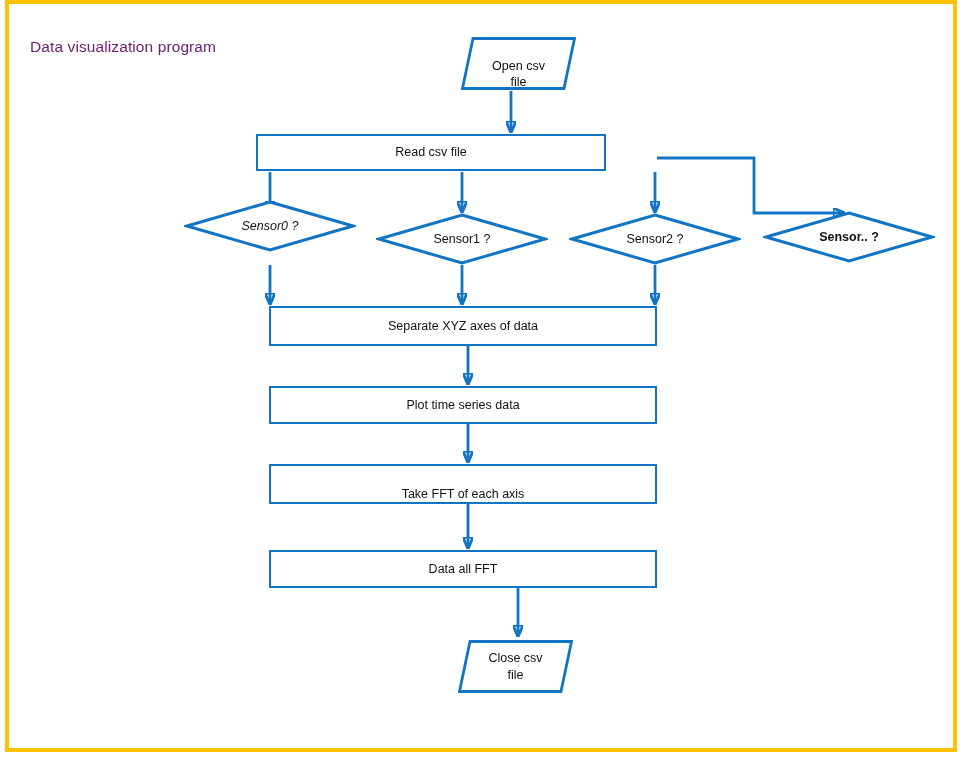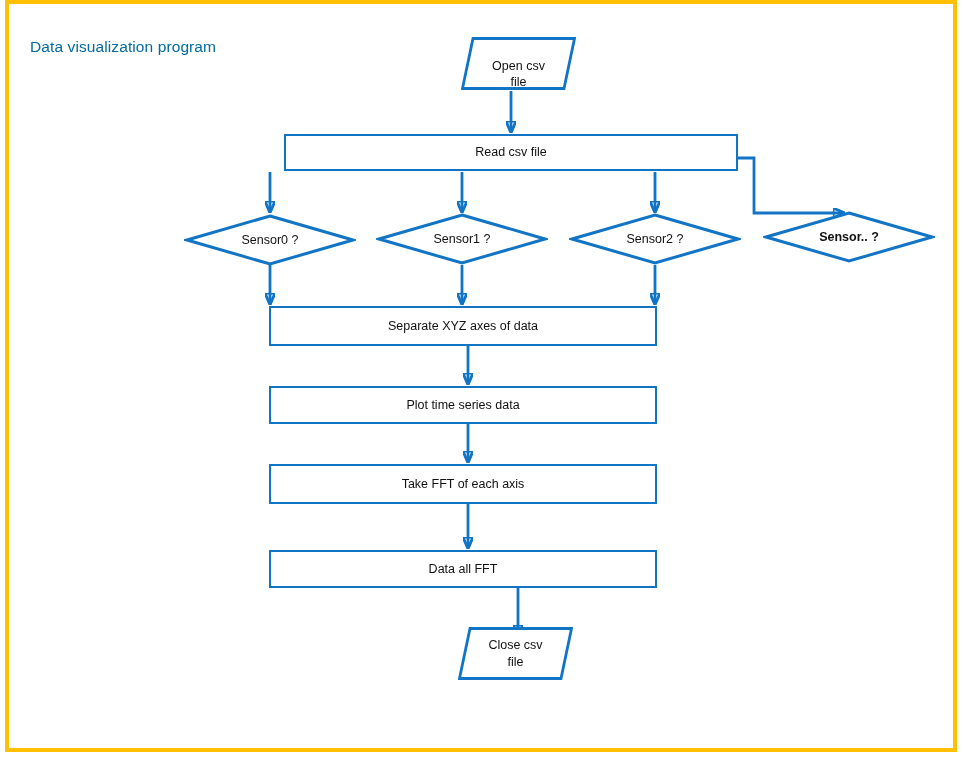--- a/index.html
+++ b/index.html
@@ -17,21 +17,21 @@
     left: 5px; top: 0px;
     width: 952px; height: 752px;
     border: 4px solid #FFC000;
     background: transparent;
     pointer-events: none;
   }
   .diagram-title {
     position: absolute;
     left: 30px; top: 38px;
     font-size: 15.5px;
-    color: #0369a1;
+    color: #701a75;
     letter-spacing: 0.1px;
   }
   .connector-layer {
     position: absolute;
     left: 0; top: 0;
     width: 963px; height: 763px;
   }
   .connector-layer path {
     fill: none;
     stroke: #1174C5;
@@ -59,30 +59,30 @@
   .poly-node polygon {
     fill: #ffffff;
     stroke: #1174C5;
   }
   .diamond polygon { stroke-width: 3; }
   .para polygon { stroke-width: 2.8; }
   .lbl { position: relative; z-index: 2; line-height: 1.3; }
   .para .lbl { width: 68px; }
   
   #node-open   { left: 461px; top: 37px;  width: 115px; height: 53px; align-items: flex-end; }
-  #node-read   { left: 284px; top: 134px; width: 454px; height: 37px; }
-  #node-s0     { left: 184px; top: 214px; width: 172px; height: 52px; }
+  #node-read   { left: 256px; top: 134px; width: 350px; height: 37px; }
+  #node-s0     { left: 184px; top: 200px; width: 172px; height: 52px; font-style: italic; }
   #node-s1     { left: 376px; top: 213px; width: 172px; height: 52px; }
   #node-s2     { left: 569px; top: 213px; width: 172px; height: 52px; }
   #node-sn     { left: 763px; top: 211px; width: 172px; height: 52px; font-weight: bold; }
   #node-sep    { left: 269px; top: 306px; width: 388px; height: 40px; }
   #node-ptime  { left: 269px; top: 386px; width: 388px; height: 38px; }
-  #node-fft    { left: 269px; top: 464px; width: 388px; height: 40px; }
+  #node-fft    { left: 269px; top: 464px; width: 388px; height: 40px; align-items: flex-end; }
   #node-pfft   { left: 269px; top: 550px; width: 388px; height: 38px; }
-  #node-close  { left: 458px; top: 627px; width: 115px; height: 53px; align-items: center; }
+  #node-close  { left: 458px; top: 640px; width: 115px; height: 53px; align-items: center; }
 </style>
 </head>
 <body>
 
 <div class="page">
 
   <div class="frame"></div>
 
   <div class="diagram-title">Data visualization program</div>
 

